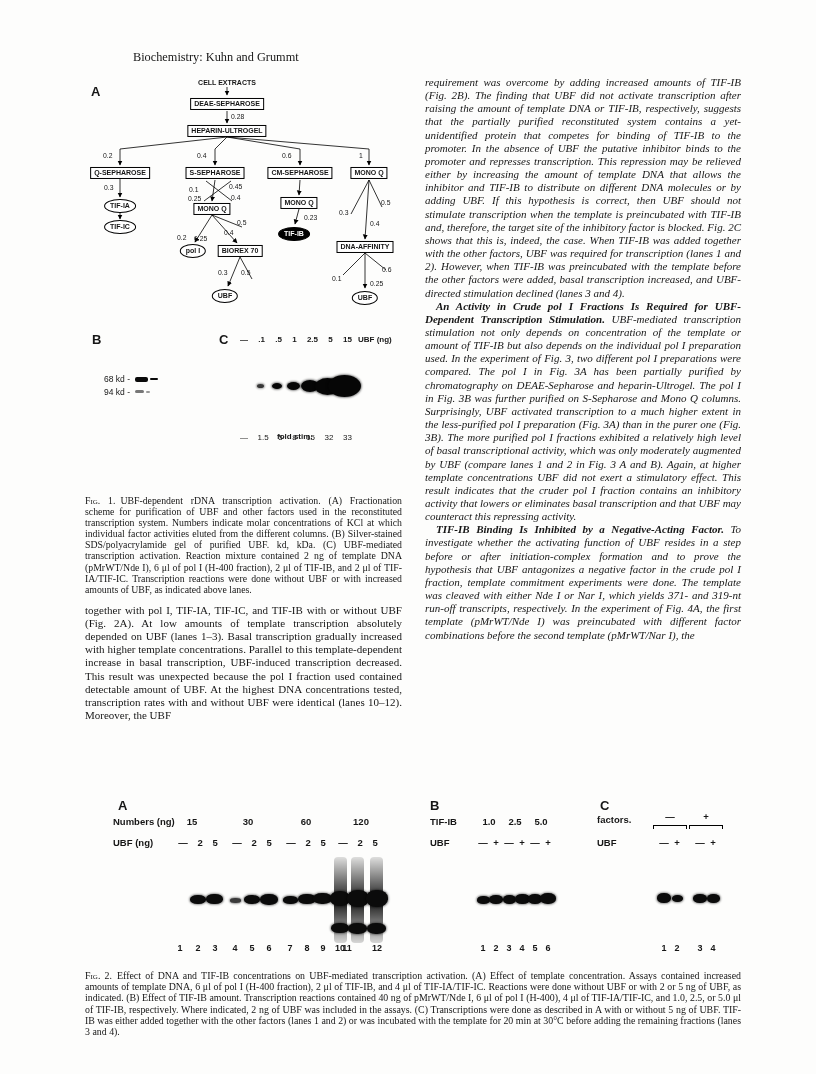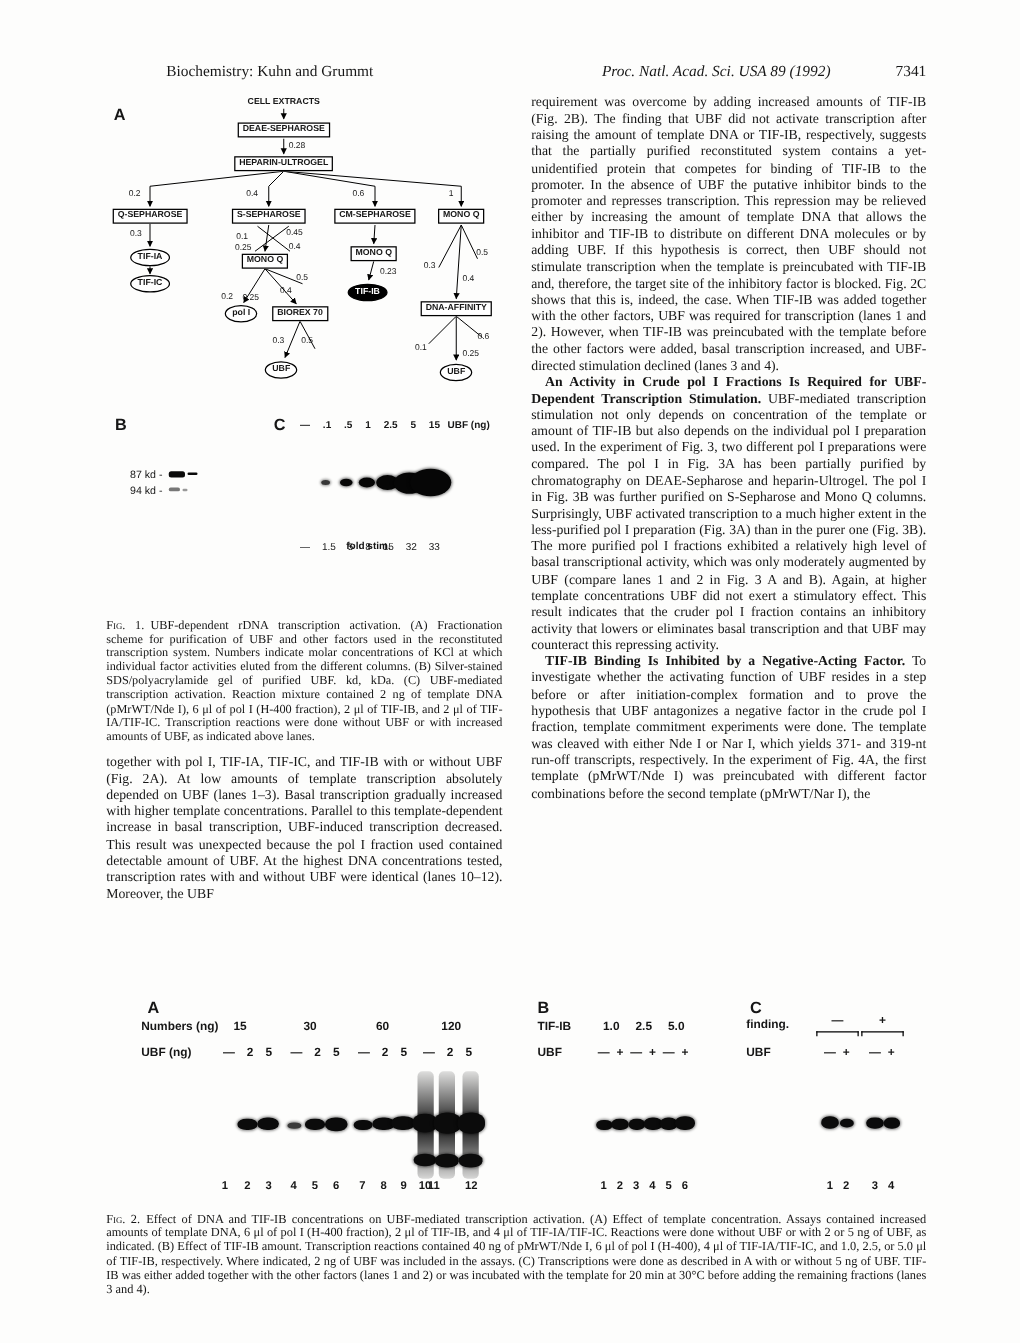--- a/index.html
+++ b/index.html
@@ -6,21 +6,21 @@
   html,body { width:816px; height:1074px; }
   body { background:#fdfdfc; color:#161616; font-family:"Liberation Serif", serif; overflow:hidden; position:relative; }
 
   .header { position:absolute; top:50px; left:85px; width:656px; display:flex; justify-content:space-between; font-size:12.3px; }
   .header .running { padding-left:48px; }
   .header .right { display:flex; gap:52px; }
   .header .journal { font-style:italic; }
 
   .columns { position:absolute; top:76px; left:85px; width:656px; display:flex; gap:23px; }
   .col-l { width:317px; }
-  .col-r { width:316px; }
+  .col-r { width:316px;font-style:italic; }
 
   .body-text { font-size:11px; line-height:13.15px; text-align:justify; }
   .indent { text-indent:11px; }
   .body-text b { font-weight:bold; }
 
   .caption { font-size:9.8px; line-height:11.1px; text-align:justify; margin-top:9px; }
   .cap-label { font-variant:small-caps; margin-right:5px; }
 
   
   .flow { position:relative; width:330px; height:252px; font-family:"Liberation Sans", sans-serif; }
@@ -53,24 +53,20 @@
            background:linear-gradient(to bottom, rgba(0,0,0,.12), rgba(0,0,0,.65) 35%, rgba(0,0,0,.85) 55%, rgba(0,0,0,.55) 75%, rgba(0,0,0,.15)); }
   .bracket { position:absolute; height:4px; border-left:1px solid #000; border-right:1px solid #000; border-top:1px solid #000; }
 
   .fig2cap { position:absolute; top:970px; left:85px; width:656px; margin-top:0; font-size:9.9px; line-height:11.2px; }
 </style>
 </head>
 <body>
 
 <div class="header">
   <span class="running">Biochemistry: Kuhn and Grummt</span>
-  <span class="right">
-    <span class="journal">Proc. Natl. Acad. Sci. USA 89 (1992)</span>
-    <span>7341</span>
-  </span>
 </div>
 
 <div class="columns">
 
   <div class="col-l">
 
     <div class="flow">
       <svg width="330" height="252" viewBox="0 0 330 252">
         <defs>
           <marker id="ah" markerWidth="6" markerHeight="6" refX="4.5" refY="2.5" orient="auto" markerUnits="userSpaceOnUse">
@@ -168,21 +164,21 @@
         <span>—</span>
         <span>.1</span>
         <span>.5</span>
         <span>1</span>
         <span>2.5</span>
         <span>5</span>
         <span>15</span>
       </div>
       <span class="gelc-unit" style="left:273px;top:7px">UBF (ng)</span>
 
-      <span class="kd" style="left:5px;top:46px">87 kd -</span>
+      <span class="kd" style="left:5px;top:46px">68 kd -</span>
       <span class="kd" style="left:5px;top:59px">94 kd -</span>
       <div class="gband" style="left:50px;top:49px;width:13px;height:5px"></div>
       <div class="gband" style="left:65px;top:50px;width:8px;height:2px"></div>
       <div class="gband" style="left:50px;top:62px;width:9px;height:3px;background:#777"></div>
       <div class="gband" style="left:61px;top:63px;width:4px;height:2px;background:#999"></div>
 
       <div class="gblob" style="left:172px;top:56px;width:7px;height:4px;opacity:.8"></div>
       <div class="gblob" style="left:187px;top:55px;width:10px;height:6px"></div>
       <div class="gblob" style="left:202px;top:54px;width:13px;height:8px"></div>
       <div class="gblob" style="left:216px;top:52px;width:18px;height:12px"></div>
@@ -279,21 +275,21 @@
   <div class="band" style="left:455px;top:98px;width:16px;height:11px"></div>
 
   <span class="lane" style="left:398px;top:148px">1</span>
   <span class="lane" style="left:411px;top:148px">2</span>
   <span class="lane" style="left:424px;top:148px">3</span>
   <span class="lane" style="left:437px;top:148px">4</span>
   <span class="lane" style="left:450px;top:148px">5</span>
   <span class="lane" style="left:463px;top:148px">6</span>
 
   <div class="panel-letter" style="left:515px;top:3px">C</div>
-  <span class="rowlab" style="left:512px;top:19px">finding.</span>
+  <span class="rowlab" style="left:512px;top:19px">factors.</span>
   <span class="hval" style="left:585px;top:16px">—</span>
   <span class="hval" style="left:621px;top:16px">+</span>
   <div class="bracket" style="left:568px;top:30px;width:34px"></div>
   <div class="bracket" style="left:604px;top:30px;width:34px"></div>
   <span class="rowlab" style="left:512px;top:42px">UBF</span>
   <span class="hval" style="left:579px;top:42px">—</span>
   <span class="hval" style="left:592px;top:42px">+</span>
   <span class="hval" style="left:615px;top:42px">—</span>
   <span class="hval" style="left:628px;top:42px">+</span>
 

